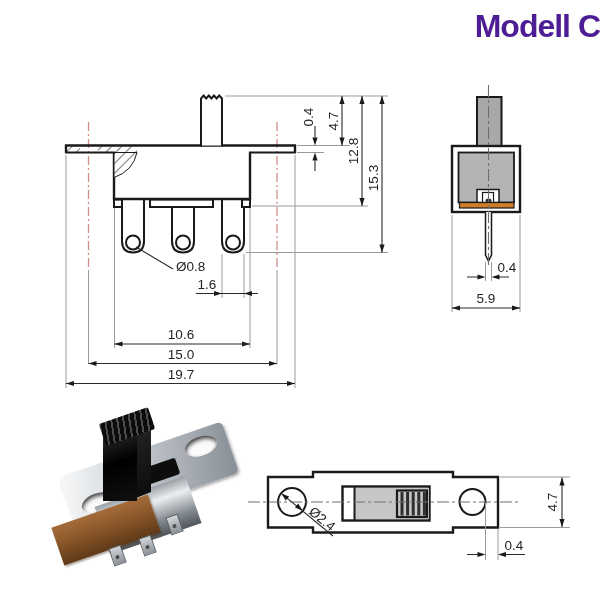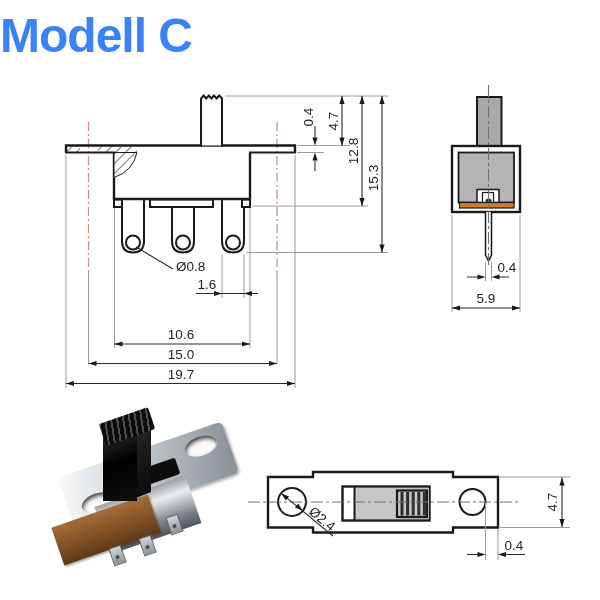--- a/index.html
+++ b/index.html
@@ -1,19 +1,19 @@
 <!DOCTYPE html>
 <html><head>
 <meta charset="utf-8">
 <style>
   html,body{margin:0;padding:0;background:#ffffff;}
   #stage{position:relative;width:600px;height:600px;background:#fff;overflow:hidden;
          font-family:"Liberation Sans", sans-serif;}
-  #title{position:absolute;left:0;right:0;top:8px;text-align:left;
-         font-size:48px;font-weight:bold;color:#3b82f6;letter-spacing:-1px;}
+  #title{position:absolute;left:0;right:0;top:8px;text-align:right;
+         font-size:32px;font-weight:bold;color:#4c1d95;letter-spacing:-1px;}
   svg{position:absolute;left:0;top:0;}
   .ln{stroke:#1a1a1a;stroke-width:2;fill:none;stroke-linecap:square;}
   .ln-thick{stroke:#1a1a1a;stroke-width:2.4;fill:none;}
   .dim{stroke:#2a2a2a;stroke-width:1.1;fill:none;}
   .ext{stroke:#9a9a9a;stroke-width:1;fill:none;}
   .cl-red{stroke:#cf8e86;stroke-width:1.3;fill:none;stroke-dasharray:9 3 2 3;}
   .cl-gray{stroke:#6f6f6f;stroke-width:1.1;fill:none;stroke-dasharray:12 3 3 3;}
   .arr{fill:#1a1a1a;stroke:none;}
   text.dimtxt{font-family:"Liberation Sans", sans-serif;font-size:13.5px;fill:#1f1f1f;}
   .white{fill:#ffffff;}

